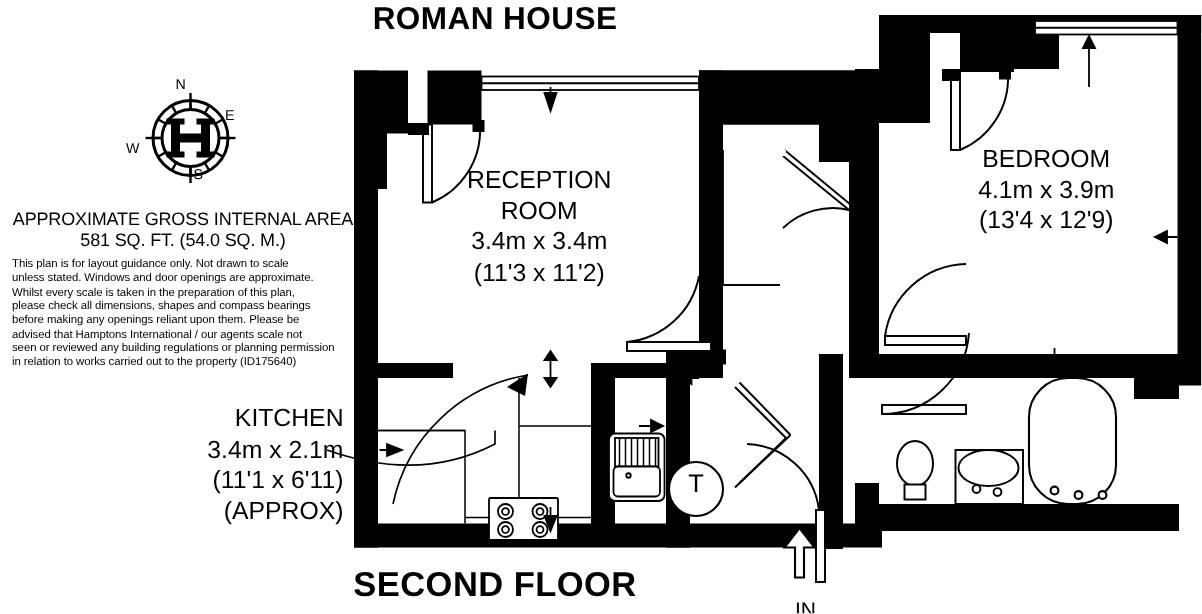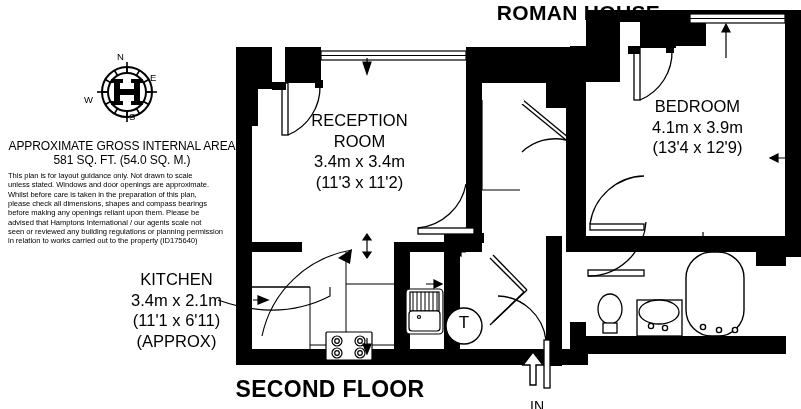--- a/index.html
+++ b/index.html
@@ -17,21 +17,21 @@
     width: 801px;
     height: 409px;
     background: #ffffff;
     overflow: hidden;
   }
   .abs { position: absolute; }
 
   
   #plan-title {
     left: 0px; top: 1px; width: 660px;
-    text-align: right;
+    text-align: center;
     font-size: 21px;
     font-weight: bold;
     letter-spacing: 0.3px;
   }
   #floor-label {
     left: 0px; top: 376px; width: 660px;
     text-align: center;
     font-size: 23px;
     font-weight: bold;
     letter-spacing: 0.3px;
@@ -49,21 +49,21 @@
     font-size: 7.6px;
     line-height: 9.35px;
     letter-spacing: -0.05px;
   }
   .room-label {
     text-align: center;
     font-size: 16.5px;
     line-height: 20.5px;
     white-space: nowrap;
   }
-  #kitchen-label { left: 94px; top: 269px; width: 165px; }
+  #kitchen-label { left: 64px; top: 269px; width: 165px; text-align: right; }
   #reception-label { left: 272px; top: 110px; width: 175px; }
   #bedroom-label { left: 600px; top: 96px; width: 195px; }
 
   #in-label {
     left: 517px; top: 398px; width: 40px;
     text-align: center;
     font-size: 14px;
   }
 
   
@@ -326,21 +326,21 @@
   <div id="floor-label" class="abs">SECOND FLOOR</div>
 
   <div id="area-block" class="abs">
     <div>APPROXIMATE GROSS INTERNAL AREA</div>
     <div>581 SQ. FT. (54.0 SQ. M.)</div>
   </div>
 
   <div id="disclaimer" class="abs">
     <div>This plan is for layout guidance only. Not drawn to scale</div>
     <div>unless stated. Windows and door openings are approximate.</div>
-    <div>Whilst before care is taken in the preparation of this plan,</div>
+    <div>Whilst every scale is taken in the preparation of this plan,</div>
     <div>please check all dimensions, shapes and compass bearings</div>
     <div>before making any openings reliant upon them. Please be</div>
     <div>advised that Hamptons International / our agents scale not</div>
     <div>seen or reviewed any building regulations or planning permission</div>
     <div>in relation to works carried out to the property (ID175640)</div>
   </div>
 
   <div id="reception-label" class="abs room-label">
     <div>RECEPTION</div>
     <div>ROOM</div>

